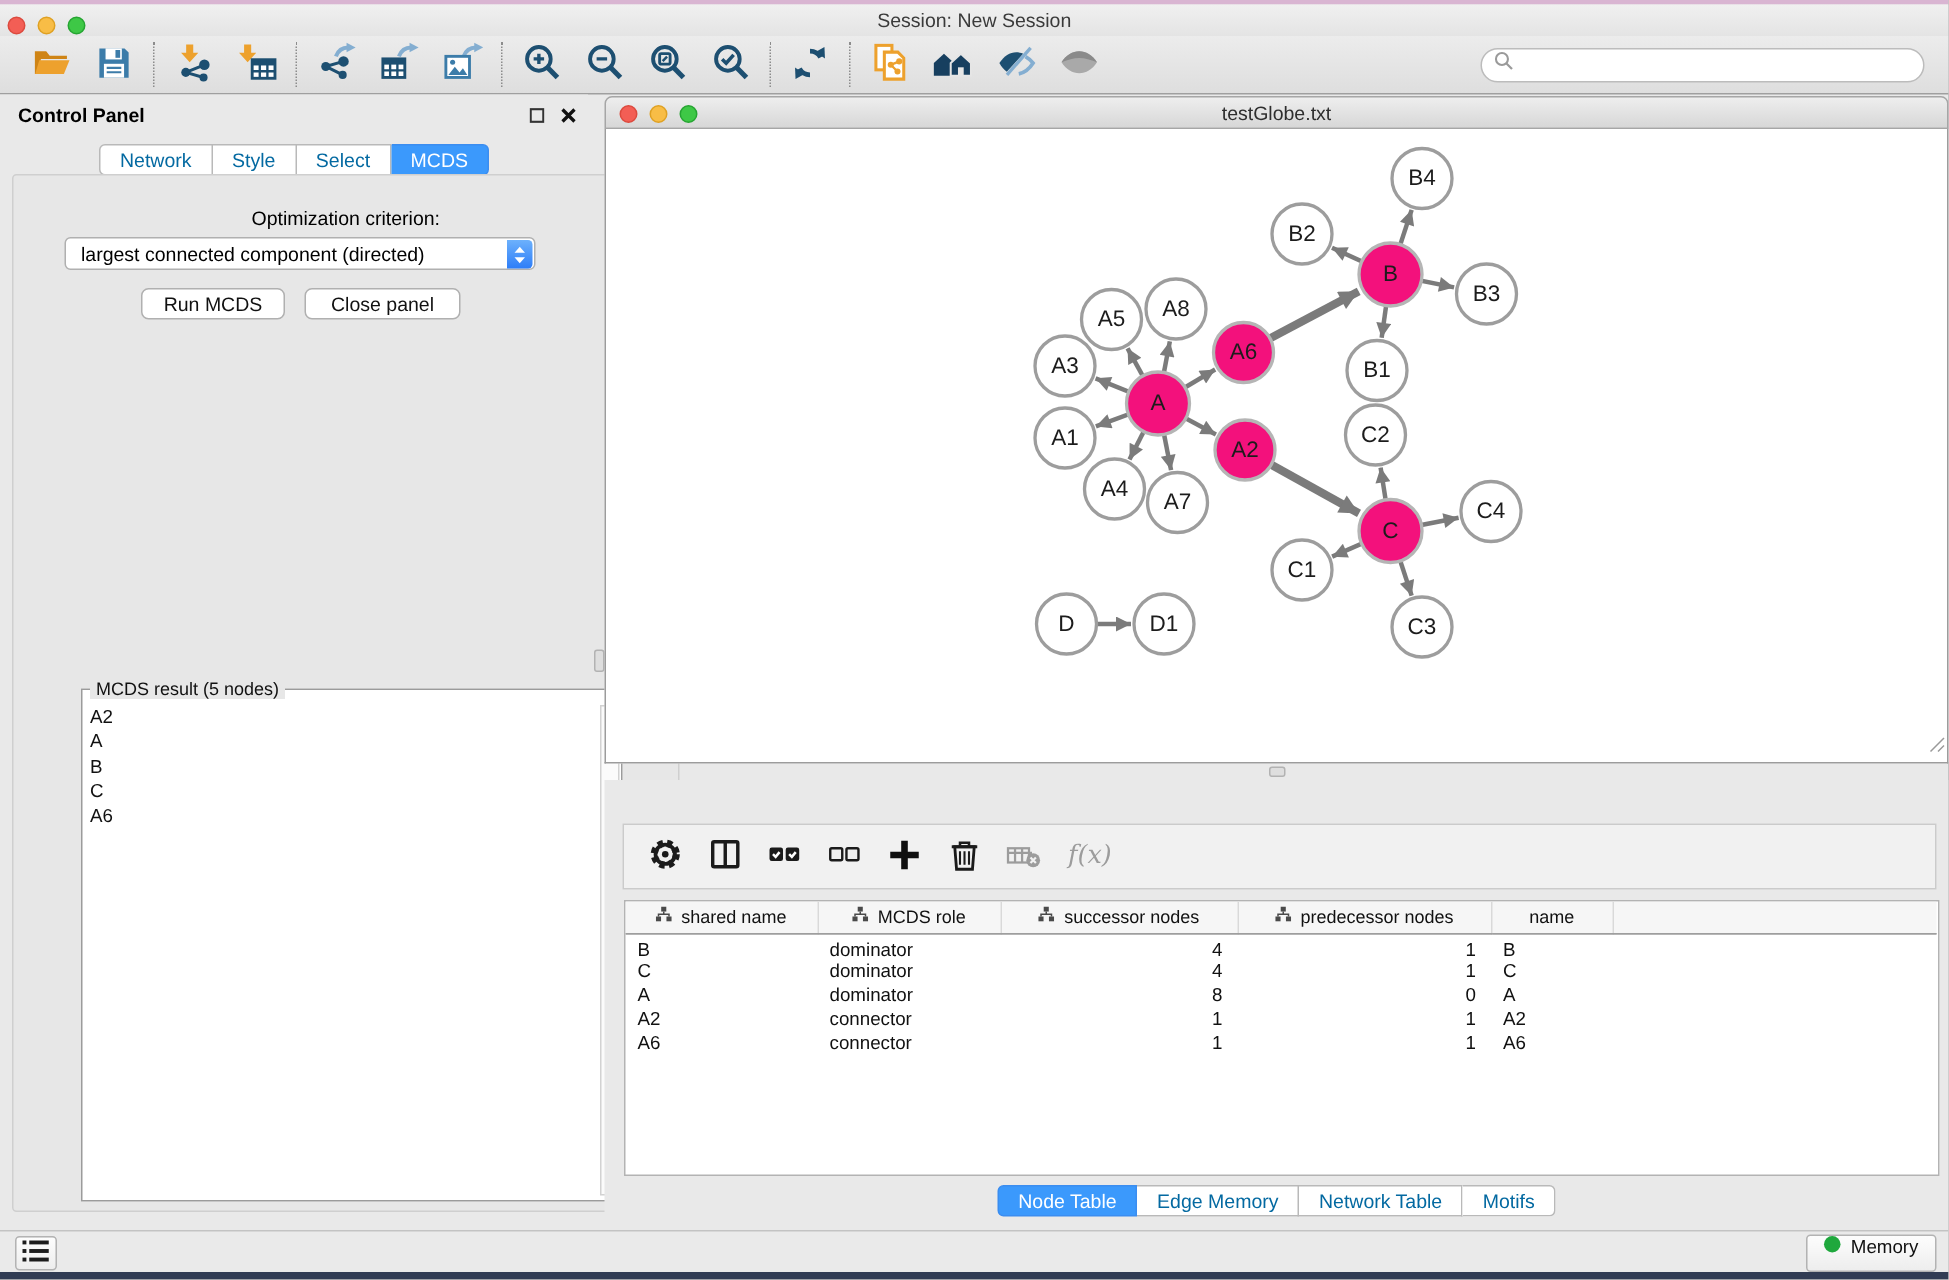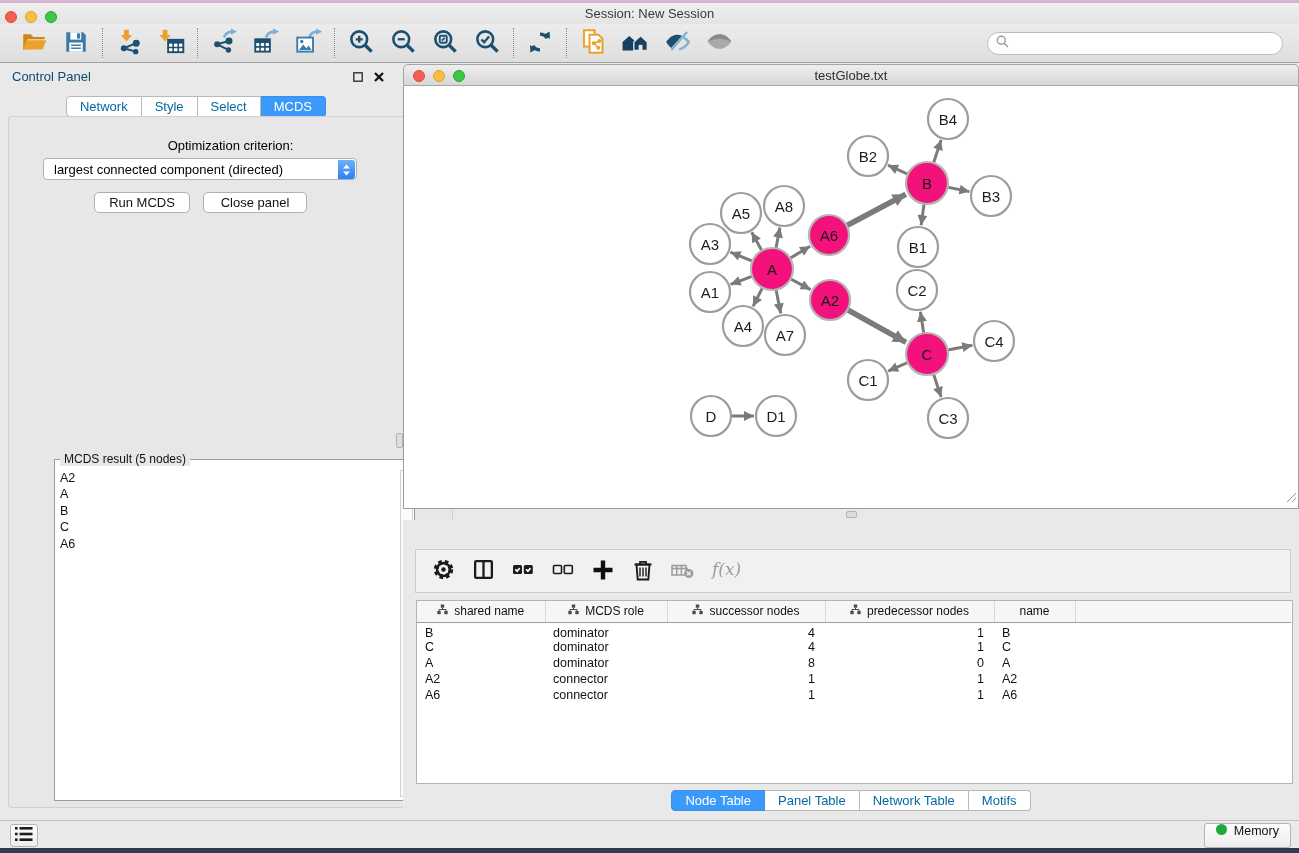--- a/index.html
+++ b/index.html
@@ -18,21 +18,21 @@
 
   
   .toolbar { position:absolute; top:24px; left:0; right:0; height:39px; background:linear-gradient(#ececec,#dedede); border-bottom:1px solid #9f9f9f; display:flex; align-items:center; padding:0 8px; }
   .tb-group { display:flex; align-items:center; gap:8px; padding:0 9px; }
   .tb-sep { width:0; height:30px; border-left:1px dotted #8c8c8c; }
   .tb-btn { width:34px; height:34px; display:flex; align-items:center; justify-content:center; background:none; border:none; padding:0; cursor:default; }
   .search { margin-left:auto; margin-right:8px; width:296px; height:23px; border:1px solid #bcbcbc; border-radius:12px; background:#fff; display:flex; align-items:center; padding:0 8px; gap:5px; }
   .search input { border:none; outline:none; flex:1; font-size:12px; font-family:inherit; background:transparent; }
 
   
-  .panel-title { font-size:13px; color:#0c4a6e; }
+  .panel-title { font-size:13px; color:#000000;font-weight:bold; }
   .win-ctrls { display:flex; gap:9px; align-items:center; }
   .win-ctrl { background:none; border:none; padding:0; width:12px; height:12px; display:flex; align-items:center; justify-content:center; }
 
   
   .control-panel { position:absolute; left:0; top:63px; width:392px; height:757px; background:#e9e9e9; }
   .cp-header { position:relative; height:26px; }
   .cp-header .panel-title { position:absolute; left:12px; top:6px; }
   .cp-header .win-ctrls { position:absolute; right:7px; top:8px; }
   .tabs-row { display:flex; justify-content:center; }
   .cp-tabs { position:absolute; left:0; top:33px; width:100%; }
@@ -637,21 +637,21 @@
               <td class="num">1</td>
               <td class="num">1</td>
               <td>A6</td>
               <td></td>
             </tr>
           </tbody>
       </table>
     </div>
     <div id="tp-tabs" class="tp-tabs tabs-row">
         <button class="tab selected">Node Table</button>
-        <button class="tab">Panel Table</button>
+        <button class="tab">Edge Memory</button>
         <button class="tab">Network Table</button>
         <button class="tab">Motifs</button>
       </div>
   </section>
 
   <footer class="statusbar">
     <button class="menu-btn">
       <span><svg width="20" height="16" viewBox="0 0 20 16">
             <g fill="#1c1c1c">
               <rect x="1" y="1" width="2.6" height="2.6"></rect>

